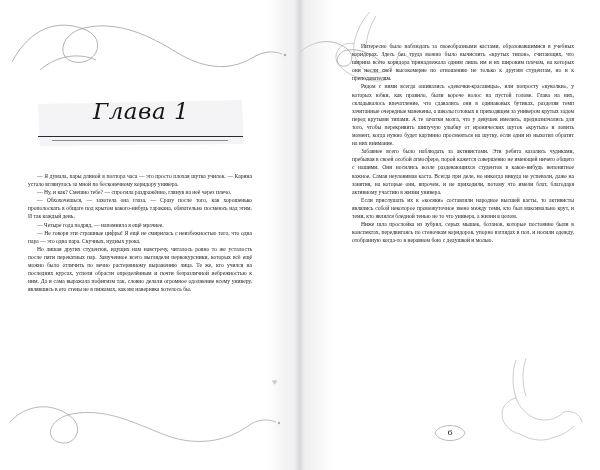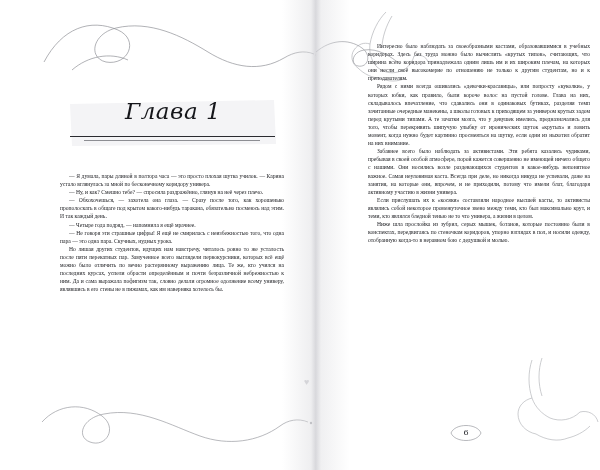--- a/index.html
+++ b/index.html
@@ -22,21 +22,20 @@
   }
   .page {
     position: relative;
     height: 470px;
     box-sizing: border-box;
     background: #ffffff;
   }
   .page-left {
     width: 300px;
     padding: 0;
-    margin-left: 32px;
   }
   .page-right {
     width: 300px;
     padding: 0;
   }
   
   .gutter {
     position: absolute;
     top: 0;
     width: 34px;

